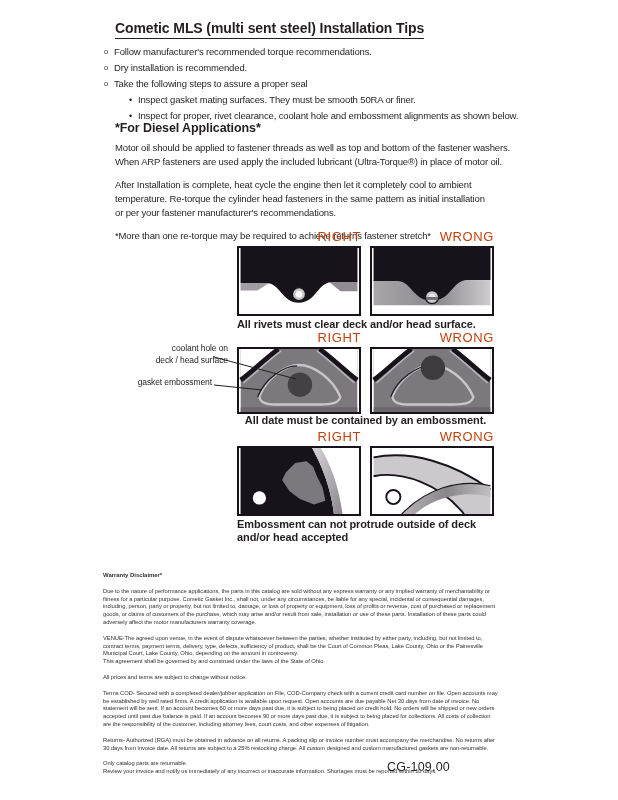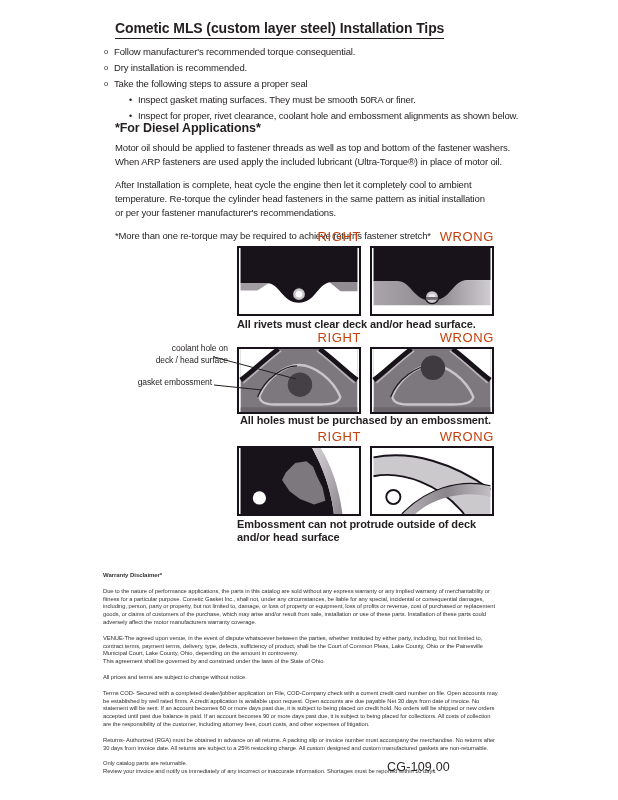--- a/index.html
+++ b/index.html
@@ -41,24 +41,24 @@
   .legal .lh{font-weight:bold;margin:0 0 8px 0;font-size:6px;}
   .legal p{margin:0 0 8px 0;white-space:pre-line;}
   
   .doc-code{position:absolute;left:387px;top:760px;font-size:12.5px;color:#2a2627;letter-spacing:0.2px;}
 </style>
 </head>
 <body>
 
 <div class="page">
 
-  <div class="title">Cometic MLS (custom layer steel) Installation Tips</div>
+  <div class="title">Cometic MLS (multi sent steel) Installation Tips</div>
 
   <div class="bullets">
-    <div class="b-row"><span class="marker">o</span><span>Follow manufacturer's recommended torque consequential.</span></div>
+    <div class="b-row"><span class="marker">o</span><span>Follow manufacturer's recommended torque recommendations.</span></div>
     <div class="b-row"><span class="marker">o</span><span>Dry installation is recommended.</span></div>
     <div class="b-row"><span class="marker">o</span><span>Take the following steps to assure a proper seal</span></div>
     <div class="b-row b-sub"><span class="marker">•</span><span>Inspect gasket mating surfaces.  They must be smooth 50RA or finer.</span></div>
     <div class="b-row b-sub"><span class="marker">•</span><span>Inspect for proper, rivet clearance, coolant hole and embossment alignments as shown below.</span></div>
   </div>
 
   <div class="diesel">
     <h2>*For Diesel Applications*</h2>
     <p>Motor oil should be applied to fastener threads as well as top and bottom of the fastener washers.
 When ARP fasteners are used apply the included lubricant (Ultra-Torque®) in place of motor oil.</p>
@@ -128,21 +128,21 @@
         <path d="M40,0 C24,12 10,26 0,33" stroke="#18121a" stroke-width="5" fill="none"></path>
         <path d="M84,0 C100,12 114,26 124,33" stroke="#18121a" stroke-width="5" fill="none"></path>
         <path d="M43,2 C27,14 13,28 3,36" stroke="#bab7bb" stroke-width="1.5" fill="none"></path>
         <path d="M81,2 C97,14 111,28 121,36" stroke="#bab7bb" stroke-width="1.5" fill="none"></path>
         <rect x="0" y="62" width="124" height="5" fill="#6b666c"></rect>
         <path d="M20,50 C28,30 48,17 62,17 C78,17 98,32 106,51 C104,58 96,59 84,59 H36 C26,59 20,57 20,50 Z" fill="none" stroke="#c9c6cb" stroke-width="2.5"></path>
         <path d="M18,51 C26,31 46,18 60,18" fill="none" stroke="#241e26" stroke-width="1.4"></path>
         <circle cx="63" cy="20" r="13" fill="#3f3a40"></circle>
       </svg>
     </div>
-    <div class="cap center">All holes must be purchased by an embossment.</div>
+    <div class="cap center">All date must be contained by an embossment.</div>
   </div>
 
   <div class="callout" style="left:116px;top:343px;">coolant hole on
 deck / head surface</div>
   <div class="callout" style="left:100px;top:377px;text-align:right;">gasket embossment</div>
   <svg class="callout-lines" width="92" height="46" viewBox="0 0 92 46">
     <line x1="4" y1="7" x2="86" y2="29" stroke="#231f20" stroke-width="1"></line>
     <line x1="4" y1="35" x2="52" y2="40" stroke="#231f20" stroke-width="1"></line>
   </svg>
 
@@ -176,21 +176,21 @@
         <rect width="124" height="70" fill="#ffffff"></rect>
         <path d="M0,10 C40,2 85,16 124,44 V70 H96 C70,38 30,24 0,30 Z" fill="#ccc9cd"></path>
         <path d="M0,10 C40,2 85,16 124,44" stroke="#18121a" stroke-width="2" fill="none"></path>
         <path d="M0,30 C30,24 70,38 96,70" stroke="#18121a" stroke-width="2" fill="none"></path>
         <path d="M30,70 C55,44 90,32 124,40 V52 C95,44 62,54 44,70 Z" fill="url(#g4)"></path>
         <path d="M30,70 C55,44 90,32 124,40" stroke="#18121a" stroke-width="1.2" fill="none"></path>
         <circle cx="21" cy="52" r="7.5" fill="#ffffff" stroke="#18121a" stroke-width="2"></circle>
       </svg>
     </div>
     <div class="cap">Embossment can not protrude outside of deck
-and/or head surface</div>
+and/or head accepted</div>
   </div>
 
   <div class="legal">
     <p class="lh">Warranty Disclaimer*</p>
     <p>Due to the nature of performance applications, the parts in this catalog are sold without any express warranty or any implied warranty of merchantability or
 fitness for a particular purpose.  Cometic Gasket Inc., shall not, under any circumstances, be liable for any special, incidental or consequential damages,
 including, person, party or property, but not limited to, damage, or loss of property or equipment, loss of profits or revenue, cost of purchased or replacement
 goods, or claims of customers of the purchase, which may arise and/or result from sale, installation or use of these parts.  Installation of these parts could
 adversely affect the motor manufacturers warranty coverage.</p>
     <p>VENUE-The agreed upon venue, in the event of dispute whatsoever between the parties, whether instituted by either party, including, but not limited to,

